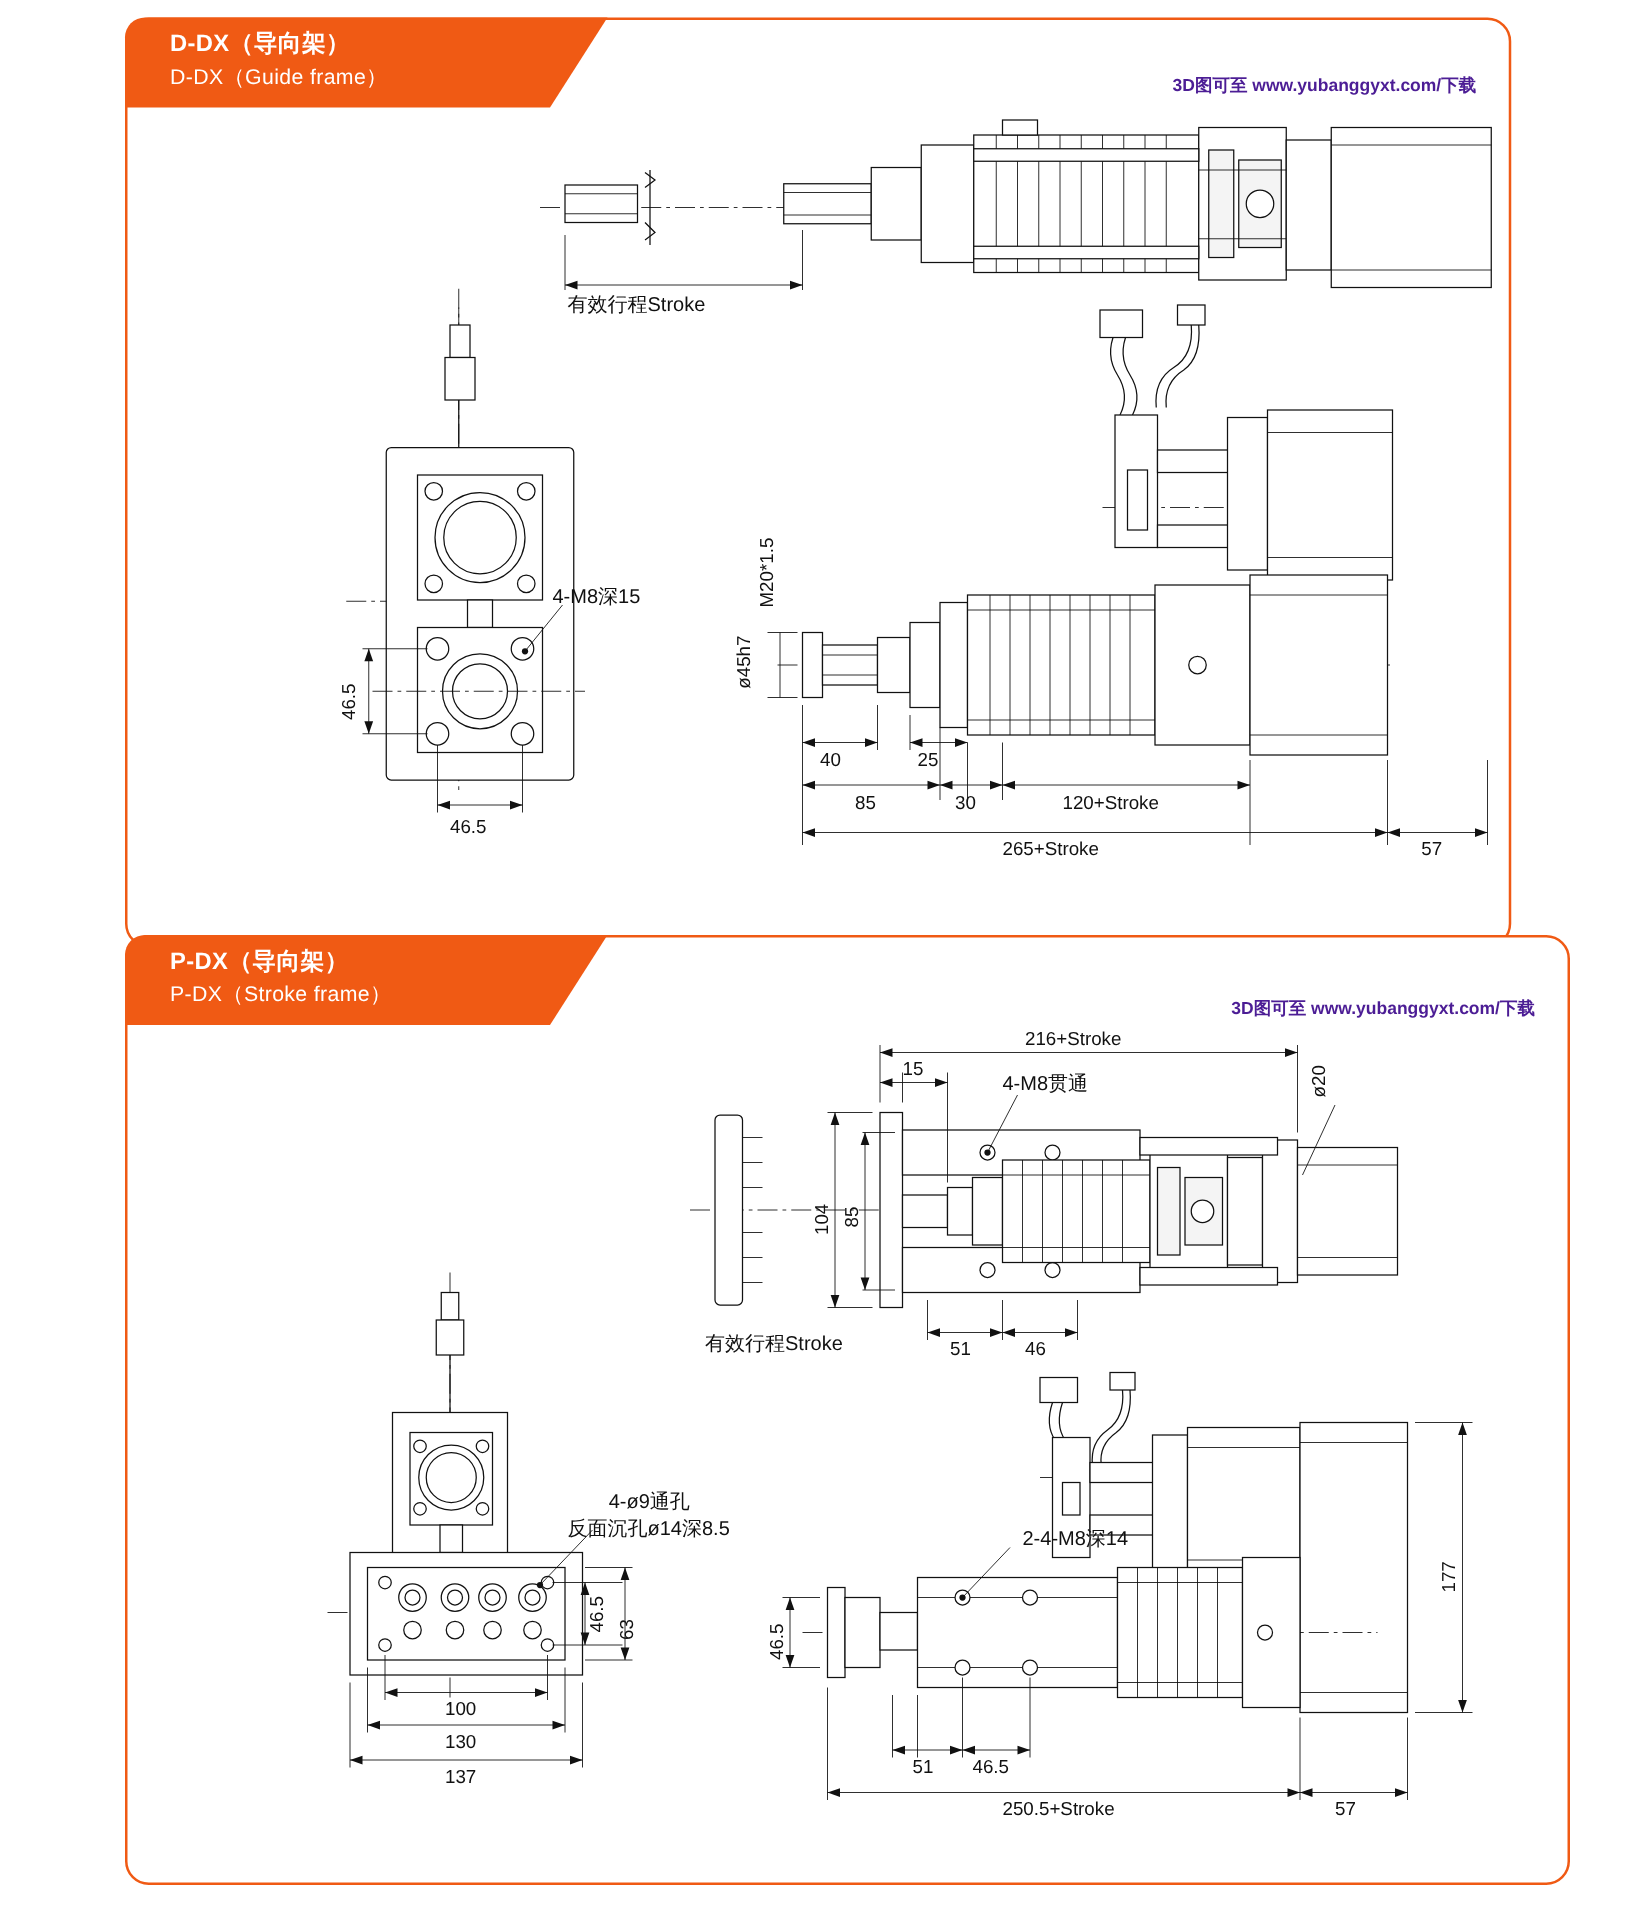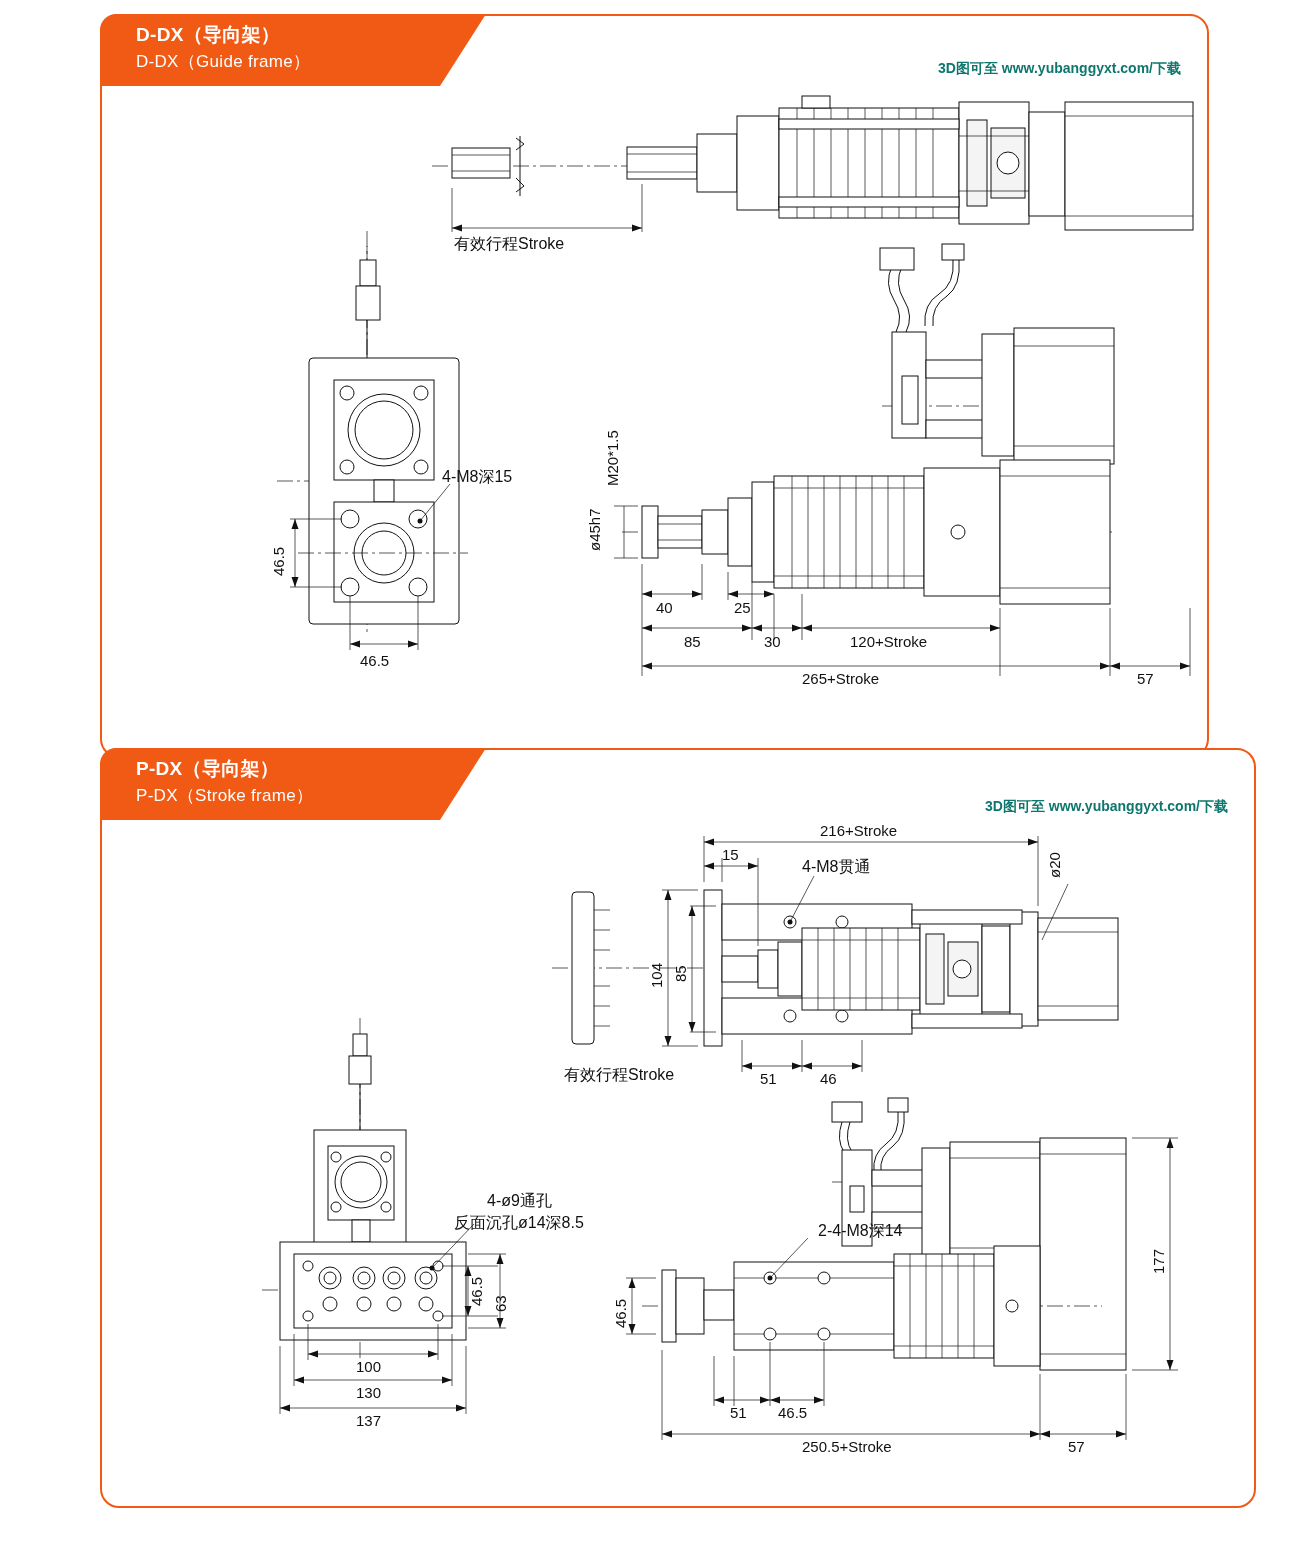--- a/index.html
+++ b/index.html
@@ -10,21 +10,21 @@
   .panel{position:absolute;left:100px;width:1105px;border:2px solid #f05a14;border-radius:19px;background:#fff;}
   #panel-d{top:14px;height:740px;}
   #panel-p{top:748px;height:756px;padding-left:47px;}
 
   .panel-header{position:absolute;left:-2px;top:-2px;height:72px;width:340px;background:#f05a14;
       border-top-left-radius:16px;}
   .panel-header:after{content:"";position:absolute;right:-46px;top:0;width:0;height:0;
       border-left:46px solid #f05a14;border-bottom:72px solid transparent;}
   .hdr-title{position:absolute;left:36px;top:8px;color:#fff;font-size:19px;font-weight:bold;letter-spacing:.3px;}
   .hdr-sub{position:absolute;left:36px;top:36px;color:#fff;font-size:17px;letter-spacing:.3px;text-align:center;}
-  .hdr-link{position:absolute;right:26px;top:44px;color:#0f766e;font-size:14px;font-weight:bold;white-space:nowrap;}
+  .hdr-link{position:absolute;right:26px;top:44px;color:#4c1d95;font-size:14px;font-weight:bold;white-space:nowrap;}
   #panel-p .hdr-link{top:48px;}
 
   .svg-area{position:absolute;left:0;top:0;width:1151px;height:100%;}
   svg{display:block;}
   .ln{stroke:#111;stroke-width:1;fill:none;}
   .ln-thin{stroke:#111;stroke-width:.7;fill:none;}
   .ctr{stroke:#111;stroke-width:.7;fill:none;stroke-dasharray:16 4 3 4;}
   .dim{stroke:#111;stroke-width:.7;fill:none;}
   .fillw{fill:#fff;stroke:#111;stroke-width:1;}
   .fillg{fill:#f4f4f4;stroke:#111;stroke-width:1;}

